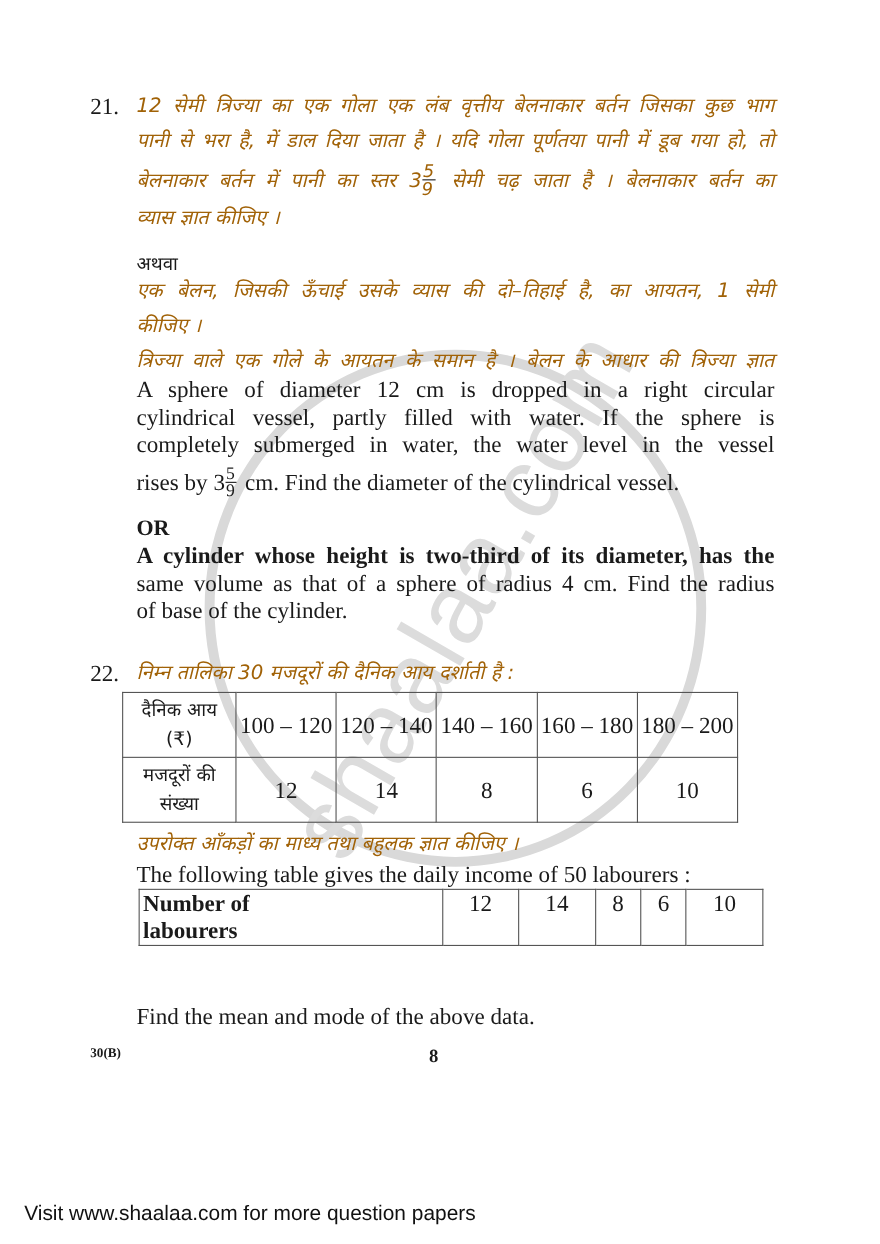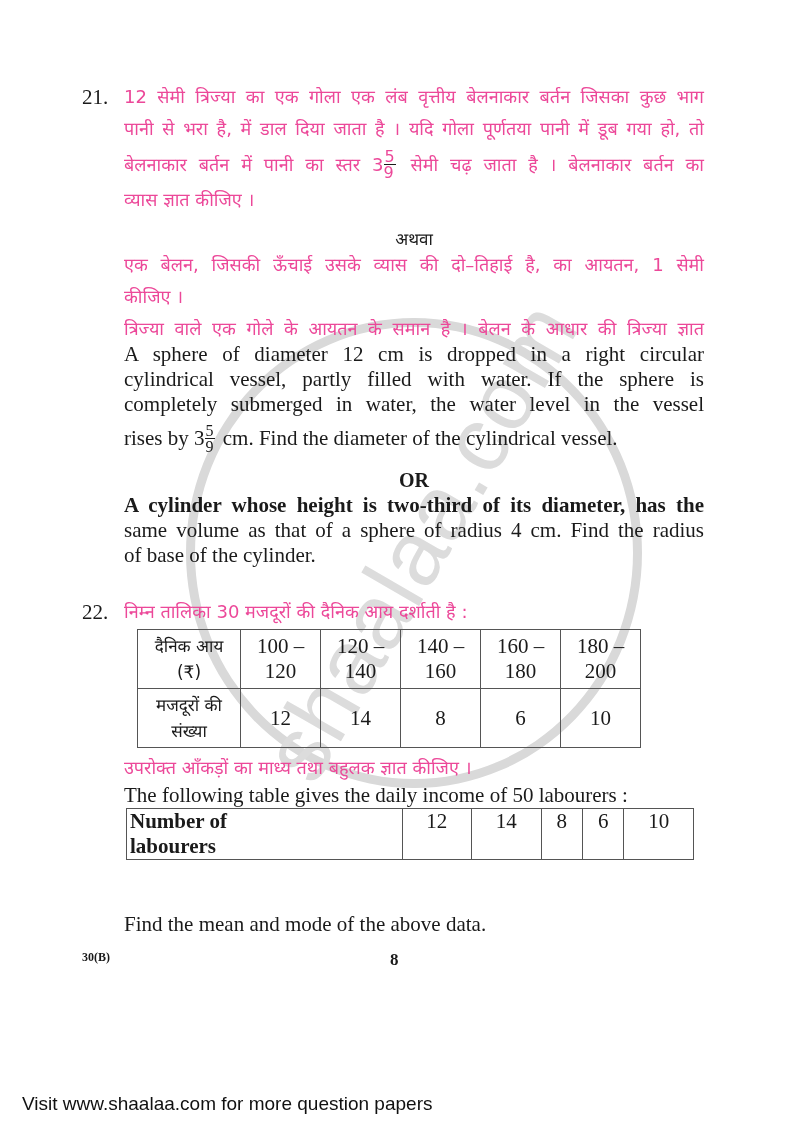--- a/index.html
+++ b/index.html
@@ -28,25 +28,25 @@
 
   .qnum {
     position: absolute; font-size: 21px; line-height: 26px;
   }
   .para {
     position: absolute; left: 124px; width: 580px;
     font-size: 21px; line-height: 25px; text-align: justify;
   }
   .hindi {
     font-family: "DejaVu Sans", "Liberation Sans", sans-serif;
-    font-size: 18px; line-height: 32px; color: #ec4899;
+    font-size: 18px; line-height: 32px; color: #a16207; font-style: italic;
   }
   .eng { font-size: 21px; line-height: 25px; }
   .or-label {
-    position: absolute; left: 124px; width: 580px; text-align: center;
+    position: absolute; left: 124px; width: 580px; text-align: left;
     font-size: 20px;
   }
   .or-hi { font-family: "DejaVu Sans", sans-serif; font-size: 17px; }
   .or-en { font-weight: bold; }
 
   .frac {
     display: inline-block; vertical-align: middle; text-align: center;
     font-size: 16px; line-height: 15px; margin: 0 3px 0 0;
     position: relative; top: -2px;
   }
@@ -117,21 +117,21 @@
 
     <div class="para eng" style="top:493px;">
       <div style="text-align:justify; text-align-last:justify;font-weight:bold;">A cylinder whose height is two-third of its diameter, has the</div>
       <div style="text-align:justify; text-align-last:justify;">same volume as that of a sphere of radius 4 cm. Find the radius</div>
       <div>of base of the cylinder.</div>
     </div>
 
     <div class="qnum" style="left:82px; top:599px;">22.</div>
     <div class="para hindi" style="top:596px;">निम्न तालिका 30 मजदूरों की दैनिक आय दर्शाती है :</div>
 
-    <table class="data hi-table" style="left:137px; top:629px; width:504px;">
+    <table class="data hi-table" style="left:111px; top:629px; width:560px;">
       <tbody>
           <tr style="height:59px;">
         <td class="rowhead" style="width:98px;">
           <div>दैनिक आय</div>
           <div>(₹)</div>
         </td>
         <td>100 – 120</td>
         <td>120 – 140</td>
         <td>140 – 160</td>
         <td>160 – 180</td>

